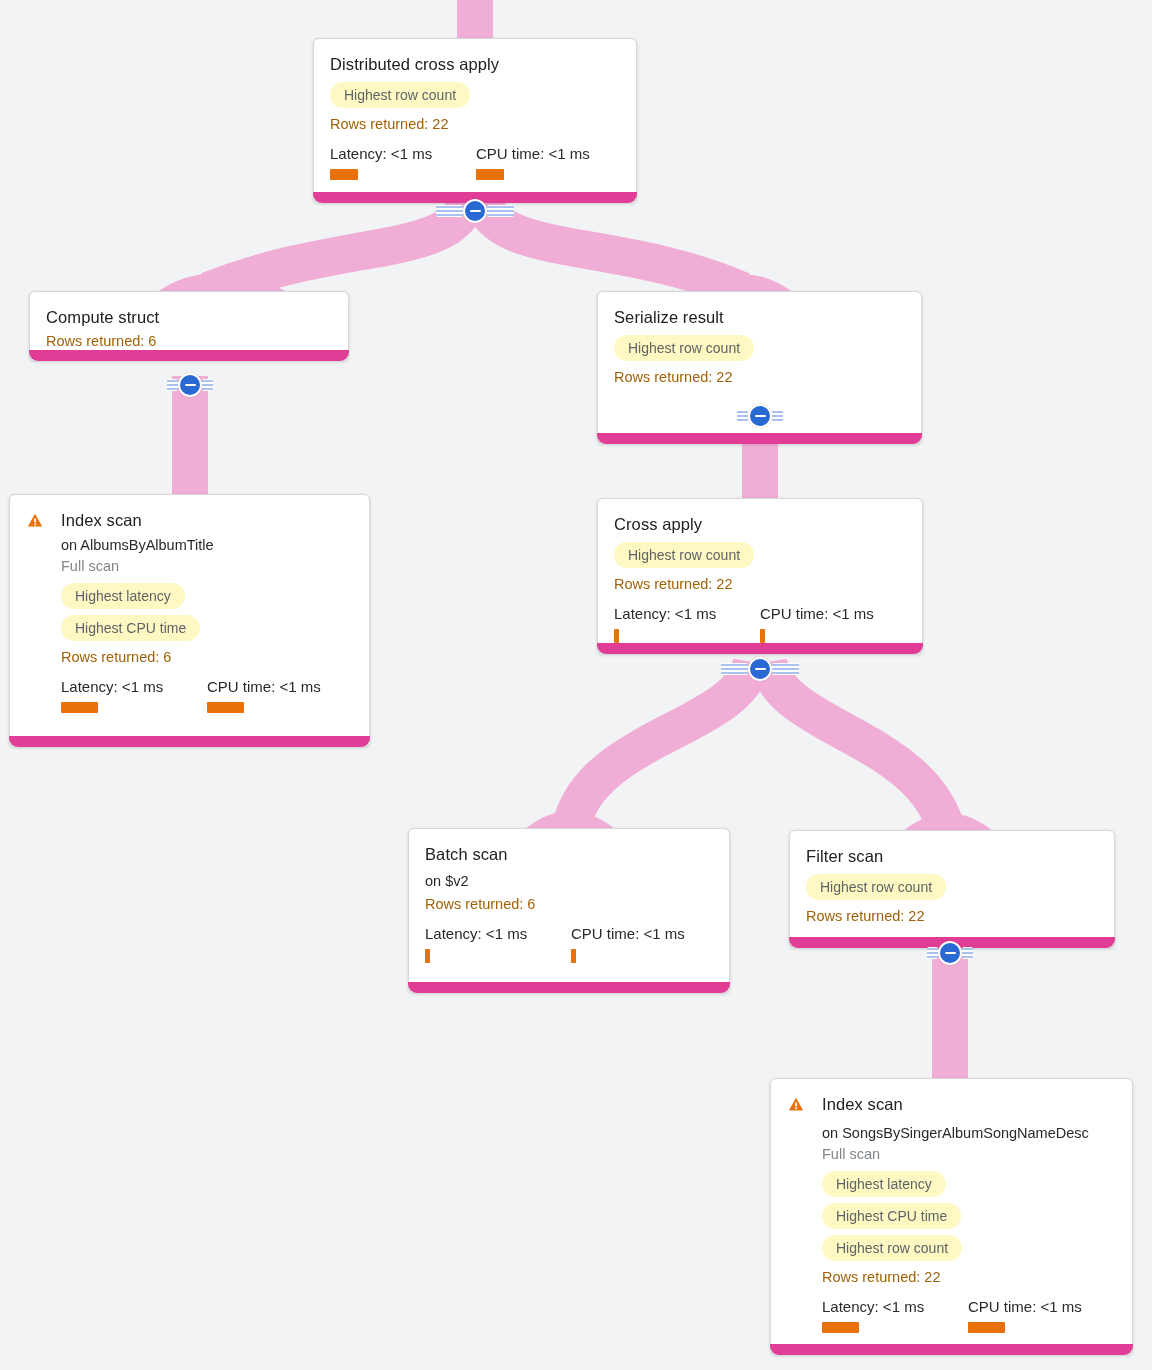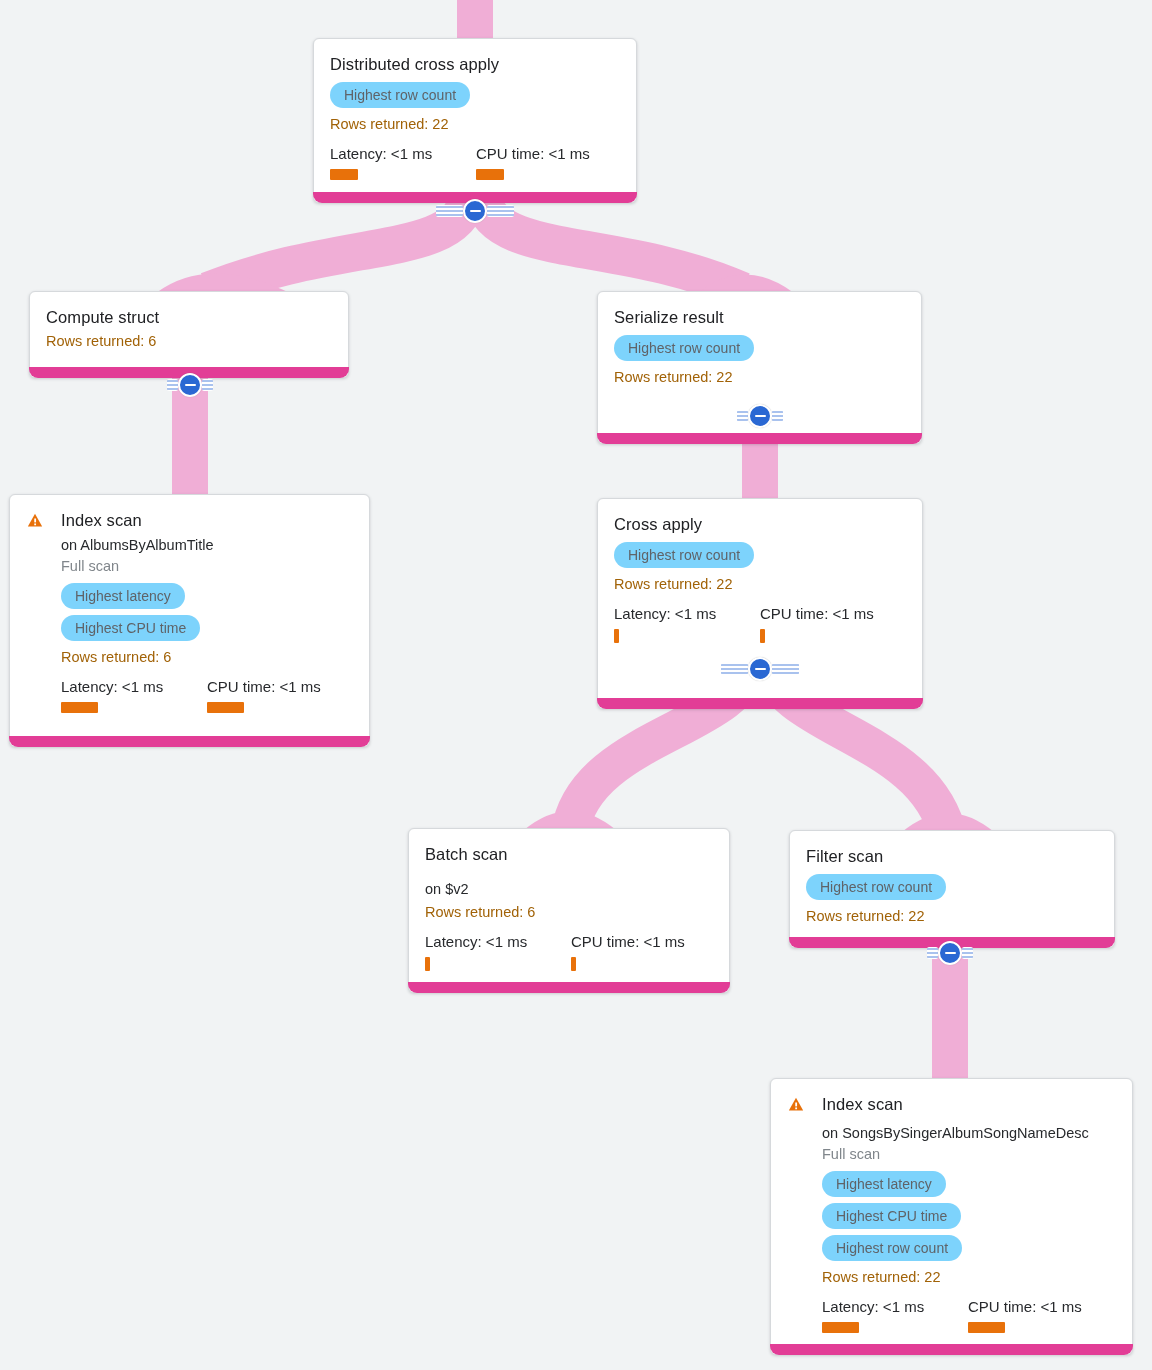--- a/index.html
+++ b/index.html
@@ -22,21 +22,21 @@
   }
   .node-body{padding:14px 16px 0 16px;}
   .title-row{display:flex;align-items:center;gap:17px;margin-bottom:7px;}
   .warn{width:18px;height:18px;flex:0 0 auto;display:block;}
   .title{font-size:16.5px;font-weight:500;letter-spacing:.1px;color:#202124;line-height:22px;}
   .indent{margin-left:35px;}
   .subtitle{font-size:14.5px;color:#27292c;line-height:21px;}
   .note{font-size:14.5px;color:#80868b;line-height:21px;margin-bottom:6px;}
   .badges{margin:2px 0 2px 0;}
   .badge{
-    display:inline-block;background:#7dd3fc;color:#5f6368;
+    display:inline-block;background:#fef9c3;color:#5f6368;
     font-size:14px;line-height:18px;padding:4px 14px;border-radius:14px;
     margin:0 0 6px 0;white-space:nowrap;
   }
   .badges .badge{display:table;}
   .rows-line{font-size:14.5px;color:#a16207;line-height:20px;margin:2px 0 0 0;}
   .metrics{display:grid;grid-template-columns:146px auto;margin-top:11px;}
   .m-label{font-size:15px;color:#27292c;line-height:18px;}
   .m-bar{background:#e8710a;height:11px;margin-top:6px;border-radius:1px;}
   .m-bar.thin{height:14px;}
   .node-footer{
@@ -105,21 +105,21 @@
         </div>
         <div class="metric">
           <div class="m-label">CPU time: &lt;1 ms</div>
           <div class="m-bar" style="width: 28px;"></div>
         </div>
       </div>
     </div>
     <div class="node-footer"></div>
   </div>
 
-  <div class="node" style="left:29px;top:291px;width:320px;height:87px;">
+  <div class="node" style="left:29px;top:291px;width:320px;height:70px;">
     <div class="node-body">
       <div class="title-row" style="margin-bottom:3px;">
         <span class="title">Compute struct</span>
       </div>
       <div class="rows-line">Rows returned: 6</div>
     </div>
     <div class="node-footer"></div>
   </div>
 
   <div class="node" style="left:597px;top:291px;width:325px;height:153px;">
@@ -161,21 +161,21 @@
           <div class="metric">
             <div class="m-label">CPU time: &lt;1 ms</div>
             <div class="m-bar" style="width: 37px;"></div>
           </div>
         </div>
       </div>
     </div>
     <div class="node-footer"></div>
   </div>
 
-  <div class="node" style="left:597px;top:498px;width:326px;height:211px;">
+  <div class="node" style="left:597px;top:498px;width:326px;height:156px;">
     <div class="node-body">
       <div class="title-row">
         <span class="title">Cross apply</span>
       </div>
       <div class="badges">
         <span class="badge">Highest row count</span>
       </div>
       <div class="rows-line">Rows returned: 22</div>
       <div class="metrics">
         <div class="metric">
@@ -186,21 +186,21 @@
           <div class="m-label">CPU time: &lt;1 ms</div>
           <div class="m-bar thin" style="width: 5px;"></div>
         </div>
       </div>
     </div>
     <div class="node-footer"></div>
   </div>
 
   <div class="node" style="left:408px;top:828px;width:322px;height:165px;">
     <div class="node-body">
-      <div class="title-row" style="margin-bottom:14px;">
+      <div class="title-row" style="margin-bottom:6px;">
         <span class="title">Batch scan</span>
       </div>
       <div class="subtitle">on $v2</div>
       <div class="rows-line">Rows returned: 6</div>
       <div class="metrics">
         <div class="metric">
           <div class="m-label">Latency: &lt;1 ms</div>
           <div class="m-bar thin" style="width: 5px;"></div>
         </div>
         <div class="metric">

